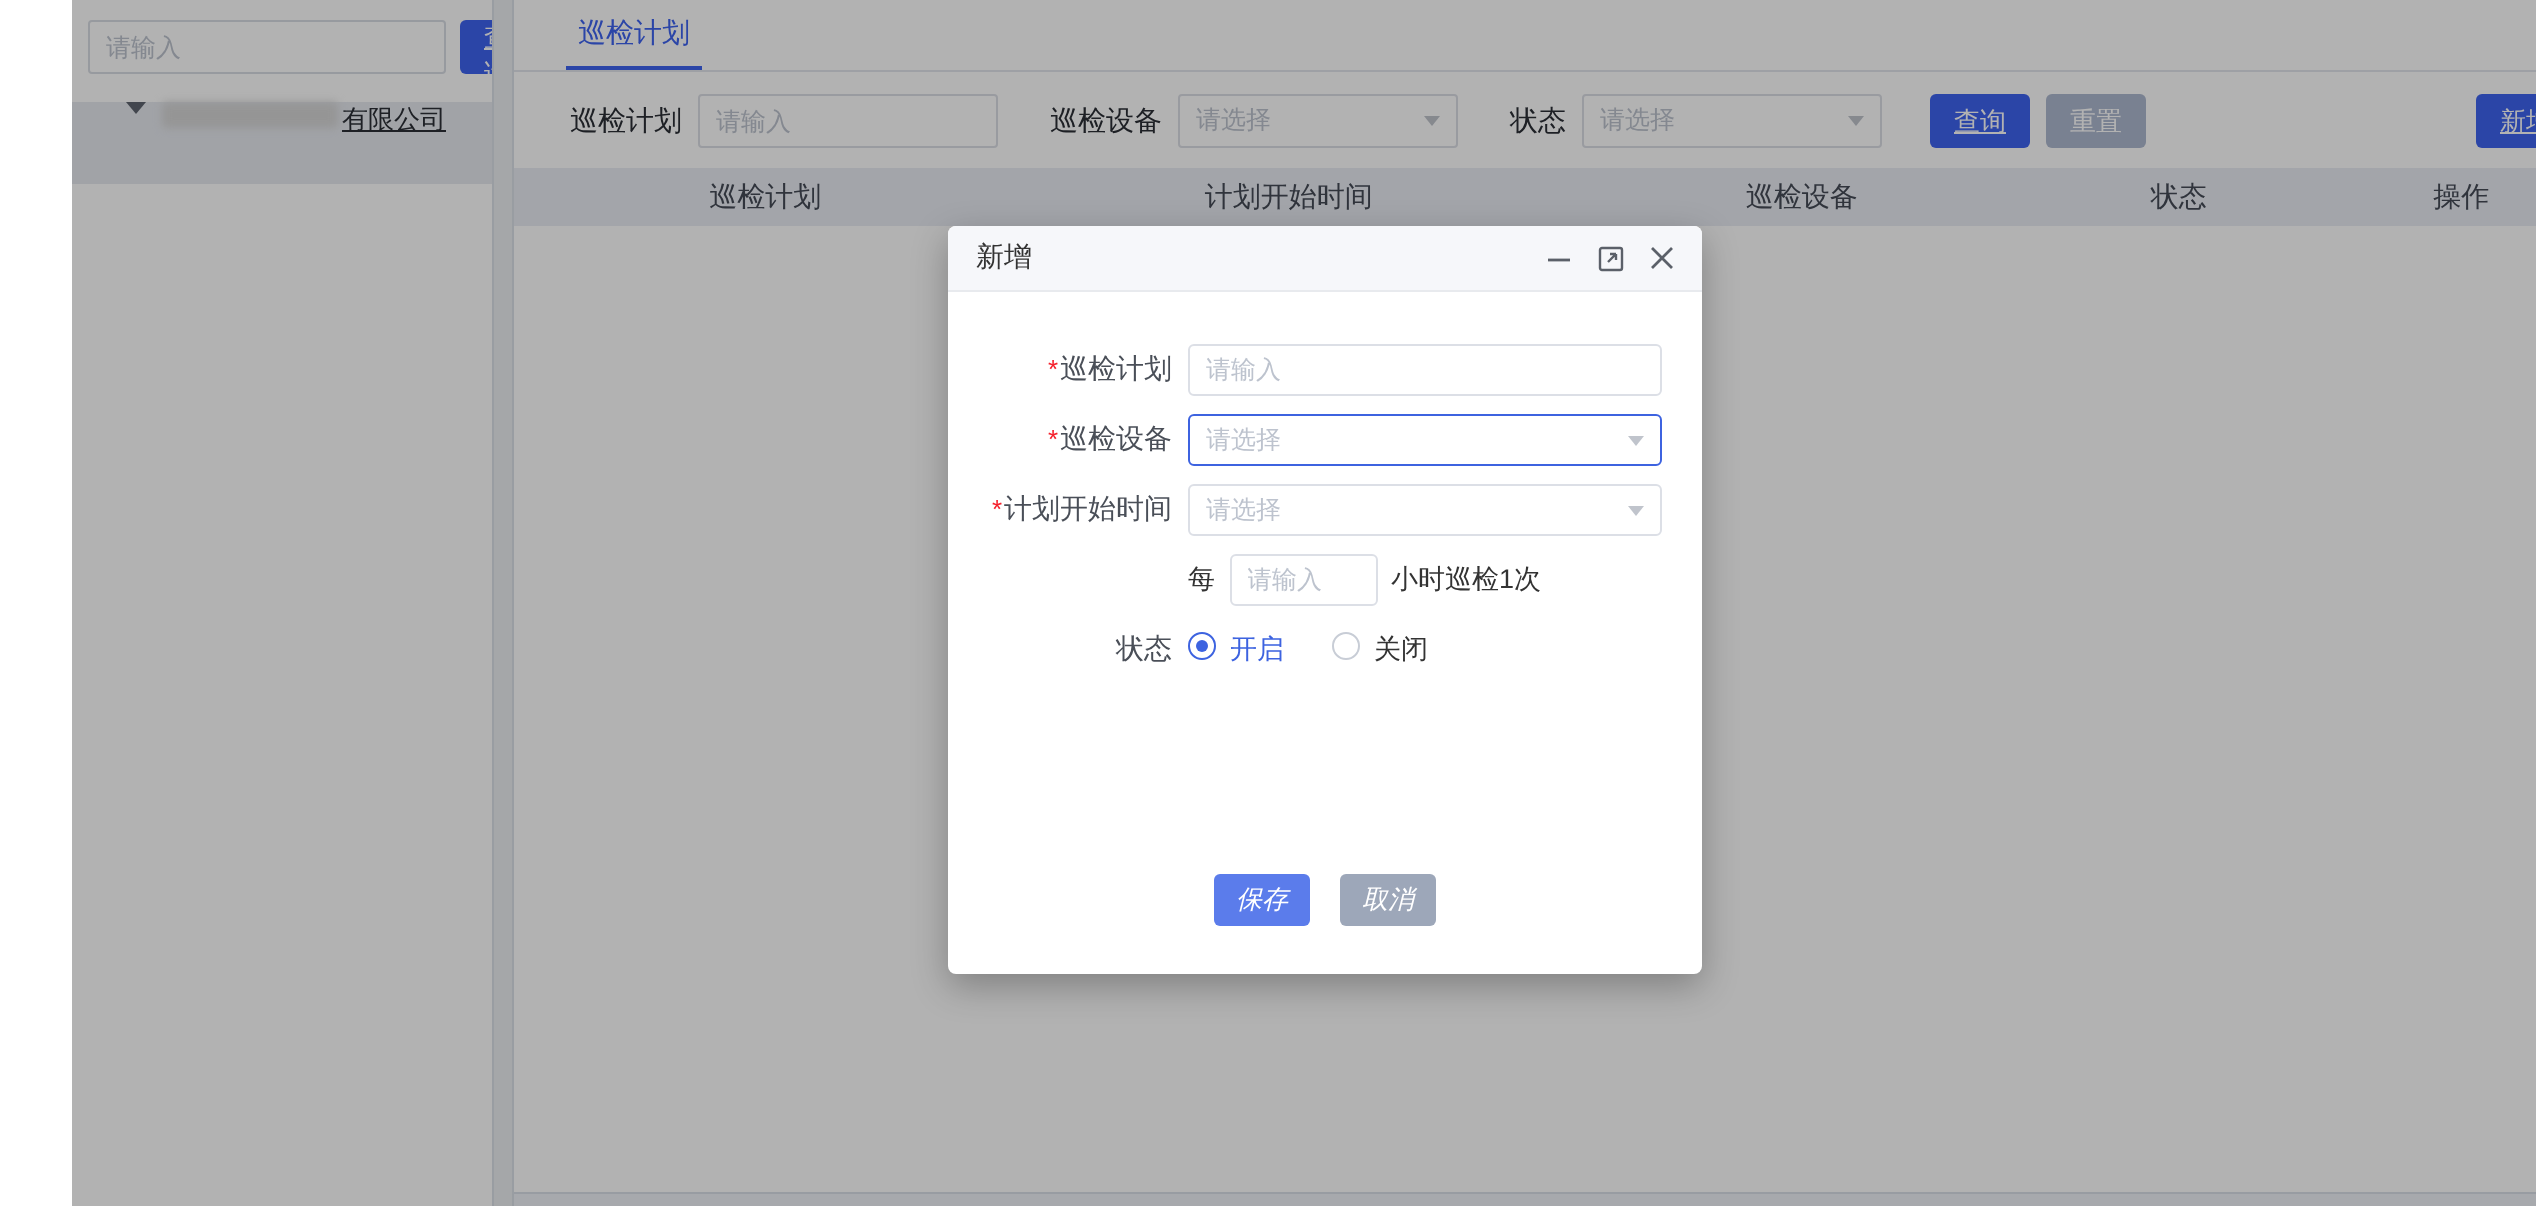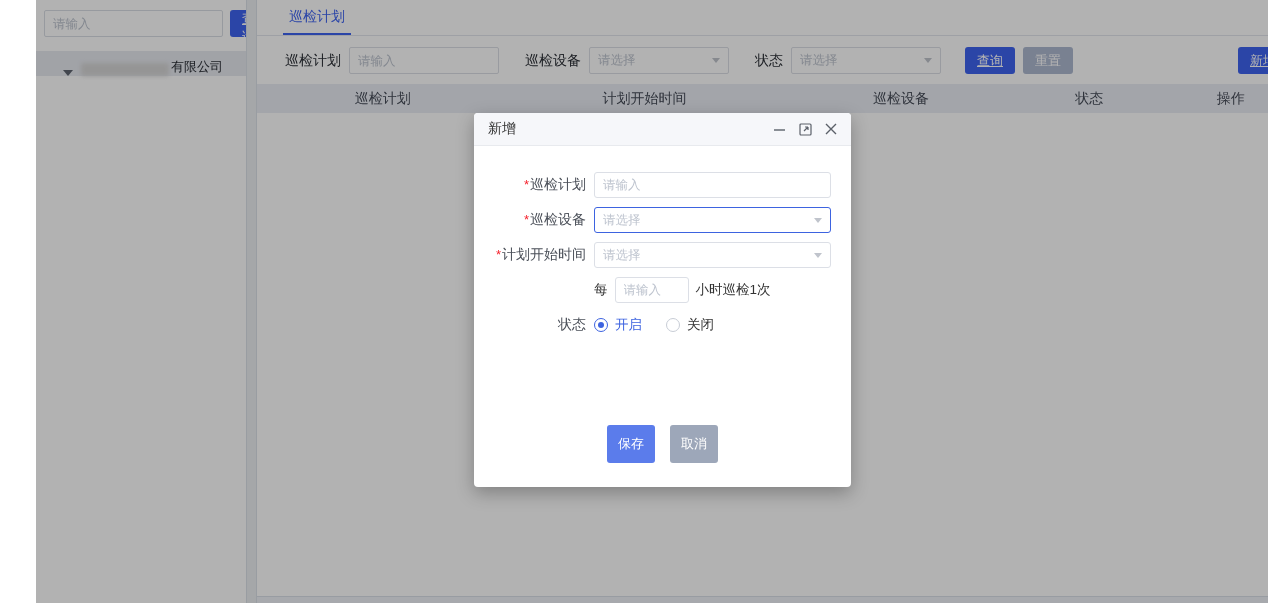--- a/index.html
+++ b/index.html
@@ -11,21 +11,21 @@
   .page{position:relative;width:1268px;height:603px;display:flex;margin-left:36px;}
 
   
   .sidebar{width:210px;height:100%;background:#fff;padding-top:10px;flex:none;}
   .side-search{display:flex;gap:7px;padding:0 8px;margin-bottom:14px;}
   .side-search input{flex:1;height:27px;border:1px solid #D9DDE4;border-radius:2px;padding:0 8px;font-size:12.5px;color:var(--text);outline:none;}
   .side-search input::placeholder{color:var(--ph);}
   .btn{border:none;color:#fff;border-radius:3px;font-size:13px;cursor:pointer;height:27px;padding:0 12px;}
   .btn-primary{background:var(--primary);text-decoration:underline;}
   .btn-muted{background:var(--muted-btn);}
-  .tree-row{height:25px;display:flex;align-items:flex-end;font-size:13px;color:#2b2f36;cursor:pointer;}
+  .tree-row{height:41px;display:flex;align-items:flex-start;font-size:13px;color:#2b2f36;cursor:pointer;text-decoration:underline;}
   .tree-row.selected{background:#E7EAF0;}
   .tree-caret{width:0;height:0;border-left:5px solid transparent;border-right:5px solid transparent;border-top:6px solid #5f6570;margin:0 8px 0 27px;}
   .redact{display:inline-block;height:13px;background:#D6D6D6;border-radius:2px;filter:blur(2px);margin-right:2px;}
   .tree-child{padding-left:60px;}
 
   
   .gutter{width:11px;height:100%;background:#EDEFF3;border-left:1px solid #DCE1E8;border-right:1px solid #DCE1E8;flex:none;}
 
   
   .main{flex:1;height:100%;background:#fff;display:flex;flex-direction:column;}
@@ -63,28 +63,28 @@
   .fctrl input{width:100%;height:100%;border:1px solid var(--border);border-radius:3px;padding:0 8px;font-size:12.5px;outline:none;color:var(--text);}
   .fctrl input::placeholder{color:var(--ph);}
   .fctrl .fake-select{height:26px;border-radius:3px;}
   .fctrl .fake-select.focused{border-color:var(--accent);}
   .icon-right{position:absolute;right:8px;top:50%;transform:translateY(-50%);display:flex;}
   .cycle-ctrl{margin-left:8px;display:flex;align-items:center;gap:7px;font-size:13.5px;color:#333;}
   .cycle-ctrl input{width:74px;height:26px;border:1px solid var(--border);border-radius:3px;padding:0 8px;font-size:12.5px;outline:none;}
   .cycle-ctrl input::placeholder{color:var(--ph);}
   .radio-row{margin-top:13px;}
   .radio-group{margin-left:8px;display:flex;align-items:center;gap:24px;}
-  .radio-opt{display:flex;align-items:center;gap:7px;font-size:13.5px;cursor:pointer;}
+  .radio-opt{display:flex;align-items:flex-start;gap:7px;font-size:13.5px;cursor:pointer;}
   .radio-circle{width:14px;height:14px;border-radius:50%;border:1px solid #C8CDD6;background:#fff;display:flex;align-items:center;justify-content:center;}
   .radio-opt.on .radio-circle{border-color:var(--accent);}
   .radio-opt.on .radio-circle::after{content:"";width:6px;height:6px;border-radius:50%;background:var(--accent);}
   .radio-opt.on .radio-label{color:var(--accent);}
   .radio-opt .radio-label{color:#333;}
   .modal-footer{position:absolute;left:0;right:0;bottom:24px;display:flex;justify-content:center;gap:15px;}
-  .btn-sm{height:38px;padding:0 11px;font-size:13px;border:none;border-radius:3px;color:#fff;cursor:pointer;}
+  .btn-sm{height:26px;padding:0 11px;font-size:13px;border:none;border-radius:3px;color:#fff;cursor:pointer;font-style:italic;}
   .btn-save{background:var(--save);}
   .btn-cancel{background:var(--cancel);}
 </style>
 </head>
 <body>
 
 <div class="page">
 
   <aside class="sidebar">
     <div class="side-search">

